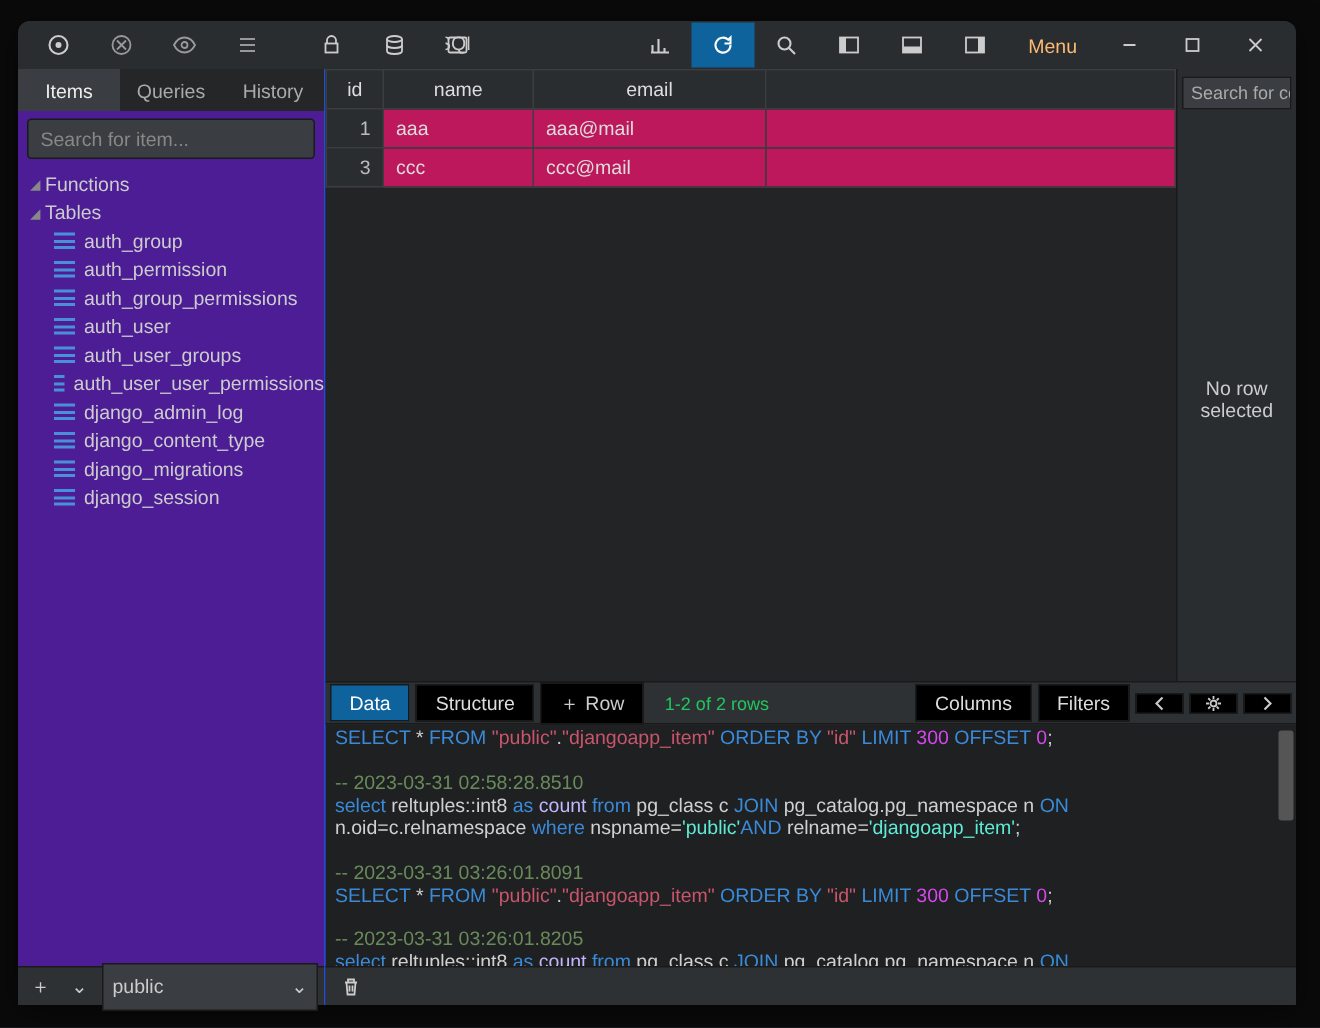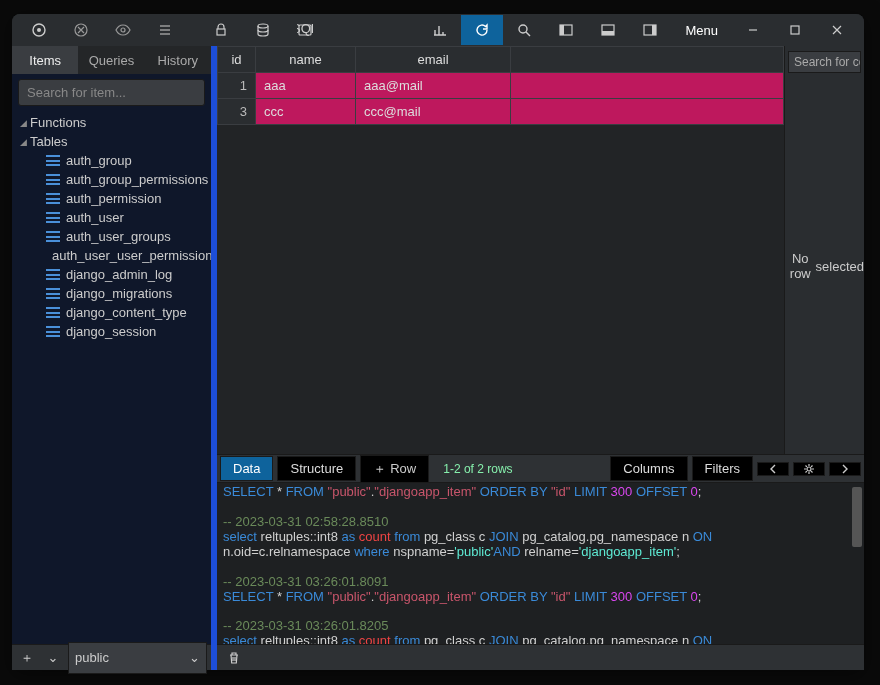--- a/index.html
+++ b/index.html
@@ -3,57 +3,57 @@
 <meta charset="utf-8">
 <style>
 *{box-sizing:border-box;margin:0;padding:0;font-family:'Segoe UI',Arial,sans-serif;font-size:13px;color:#ccc}
 body{background:#0a0a0a;width:880px;height:685px;overflow:hidden}
 .window{position:absolute;left:12px;top:14px;width:852px;height:656px;background:#2a2d30;border-radius:8px;display:flex;flex-direction:column;box-shadow:0 4px 20px rgba(0,0,0,0.5)}
 .titlebar{height:32px;display:flex;align-items:center;padding:0 6px;background:#2a2d30;border-radius:8px 8px 0 0}
 .tb-btn{width:42px;height:30px;display:flex;align-items:center;justify-content:center;color:#bbb}
 .tb-btn.hl{background:#0e639c}
 .tb-btn svg{width:16px;height:16px}
 .tb-sp{flex:1}
-.menu-lbl{padding:0 14px;color:#ffffff}
+.menu-lbl{padding:0 14px;color:#fdba74}
 .body{flex:1;display:flex;min-height:0}
-.sidebar{width:205px;background:#0f172a;display:flex;flex-direction:column;border-right:6px solid #1d4ed8}
+.sidebar{width:205px;background:#4c1d95;display:flex;flex-direction:column;border-right:1px solid #1d4ed8}
 .tabs{display:flex;height:28px}
 .tab{flex:1;display:flex;align-items:center;justify-content:center;color:#aaa;background:#242628}
 .tab.act{background:#3a3d41;color:#eee}
 .srch{margin:5px 6px;padding:5px 8px;background:#3a3d41;border:1px solid #1a1a1a;border-radius:3px;color:#888}
 .tree{flex:1;overflow:auto;padding-top:2px}
 .tn{display:flex;align-items:center;height:19px;padding-left:8px;color:#ccc}
 .tn .tw{width:10px;color:#888;font-size:9px}
-.tn.leaf{padding-left:34px}
+.tn.leaf{padding-left:24px}
 .tbl-ico{width:14px;height:11px;margin-right:6px;display:inline-flex;flex-direction:column;justify-content:space-between}
 .tbl-ico i{height:2px;background:#4a90d9}
 .bbar{height:26px;display:flex;align-items:center;padding:0 4px;gap:4px;border-top:1px solid #1a1a1a;background:#2e3134}
 .bb-btn{width:22px;height:22px;display:flex;align-items:center;justify-content:center;color:#ccc}
 .bb-sel{flex:1;height:32px;background:#3a3d41;border:1px solid #1a1a1a;padding:0 6px;display:flex;align-items:center;justify-content:space-between}
 .main{flex:1;display:flex;flex-direction:column;min-width:0}
 .grid-wrap{flex:1;display:flex;min-height:0}
 .grid{flex:1;display:flex;flex-direction:column;background:#222426}
 table{border-collapse:collapse;width:100%}
 th,td{border:1px solid #3a3d41;padding:4px 8px;text-align:left;height:26px}
 th{background:#2a2d30;font-weight:normal;color:#ddd;text-align:center}
 th.idc{width:38px}
 td.idc{text-align:right;color:#bbb;background:#2a2d30}
 td{background:#be185d;color:#ddd}
 .inspect{width:80px;background:#2a2d30;border-left:1px solid #1a1a1a;display:flex;flex-direction:column}
 .ins-srch{margin:5px 3px;padding:3px 5px;background:#3a3d41;border:1px solid #1a1a1a;font-size:12px;color:#aaa;white-space:nowrap;overflow:hidden}
-.ins-msg{flex:1;display:flex;flex-direction:row;align-items:center;justify-content:center;color:#888;font-size:12px;text-align:center}
+.ins-msg{flex:1;display:flex;flex-direction:column;align-items:center;justify-content:center;color:#888;font-size:12px;text-align:center}
 .toolbar{height:28px;display:flex;align-items:center;background:#2e3134;border-top:1px solid #1a1a1a;gap:4px;padding:0 3px}
 .tbtn{padding:4px 12px;background:#000000;border:1px solid #1a1a1a;color:#ddd;display:flex;align-items:center;gap:4px}
 .tbtn.act{background:#0e639c;color:#fff}
 .tbtn.sq{width:32px;padding:0;justify-content:center}
-.tinfo{padding:0 10px;color:#86efac;font-size:12px}
+.tinfo{padding:0 10px;color:#22c55e;font-size:12px}
 .tgrow{flex:1}
 .console{height:162px;background:#1e2022;font-family:Consolas,monospace;font-size:12px;padding:2px 6px;overflow:auto;border-top:1px solid #1a1a1a;position:relative;line-height:1.15}
 .console .ln{white-space:pre}
-.c-sel{color:#3a8ad8}.c-kw{color:#3a8ad8}.c-str{color:#5eead4}.c-tbl{color:#c8556b}.c-num{color:#d946ef}.c-cmt{color:#6a8a5a}.c-fn{color:#ef4444}.c-w{color:#d0d0d0}
+.c-sel{color:#3a8ad8}.c-kw{color:#3a8ad8}.c-str{color:#5eead4}.c-tbl{color:#c8556b}.c-num{color:#d946ef}.c-cmt{color:#6a8a5a}.c-fn{color:#c4b5fd}.c-w{color:#d0d0d0}
 .cbar{height:26px;display:flex;align-items:center;padding:0 6px;background:#2e3134;border-top:1px solid #1a1a1a}
 .scrollb{position:absolute;right:2px;top:4px;width:10px;height:60px;background:#555;border-radius:2px}
 </style>
 </head>
 <body>
 
 <div class="window">
  <div class="titlebar">
   <div class="tb-btn">
         <svg viewBox="0 0 16 16">
@@ -175,36 +175,36 @@
               <i></i>
             </span>
             <span>auth_group</span>
           </div>
     <div class="tn leaf">
             <span class="tbl-ico">
               <i></i>
               <i></i>
               <i></i>
             </span>
+            <span>auth_permission</span>
+          </div>
+    <div class="tn leaf">
+            <span class="tbl-ico">
+              <i></i>
+              <i></i>
+              <i></i>
+            </span>
             <span>auth_group_permissions</span>
           </div>
     <div class="tn leaf">
             <span class="tbl-ico">
               <i></i>
               <i></i>
               <i></i>
             </span>
-            <span>auth_permission</span>
-          </div>
-    <div class="tn leaf">
-            <span class="tbl-ico">
-              <i></i>
-              <i></i>
-              <i></i>
-            </span>
             <span>auth_user</span>
           </div>
     <div class="tn leaf">
             <span class="tbl-ico">
               <i></i>
               <i></i>
               <i></i>
             </span>
             <span>auth_user_groups</span>
           </div>
@@ -223,29 +223,29 @@
               <i></i>
             </span>
             <span>django_admin_log</span>
           </div>
     <div class="tn leaf">
             <span class="tbl-ico">
               <i></i>
               <i></i>
               <i></i>
             </span>
+            <span>django_content_type</span>
+          </div>
+    <div class="tn leaf">
+            <span class="tbl-ico">
+              <i></i>
+              <i></i>
+              <i></i>
+            </span>
             <span>django_migrations</span>
-          </div>
-    <div class="tn leaf">
-            <span class="tbl-ico">
-              <i></i>
-              <i></i>
-              <i></i>
-            </span>
-            <span>django_content_type</span>
           </div>
     <div class="tn leaf">
             <span class="tbl-ico">
               <i></i>
               <i></i>
               <i></i>
             </span>
             <span>django_session</span>
           </div>
    </div>

